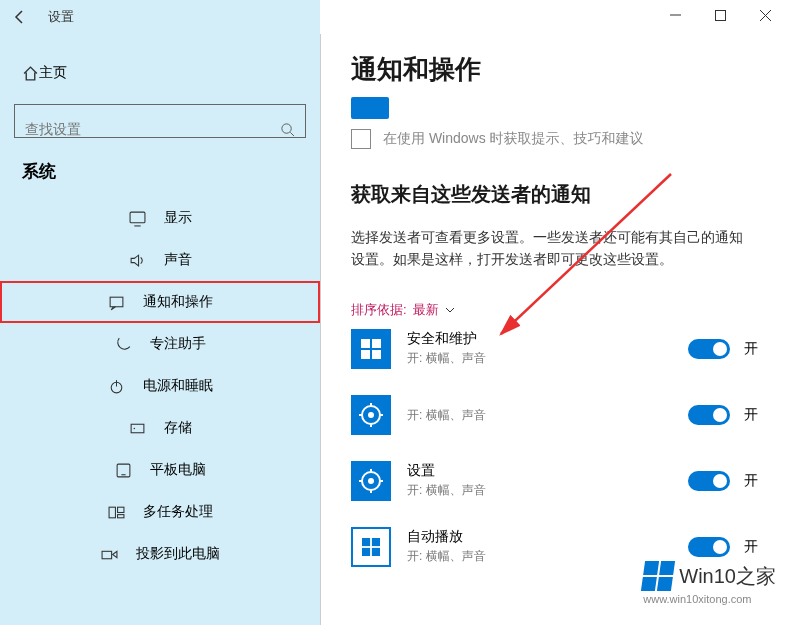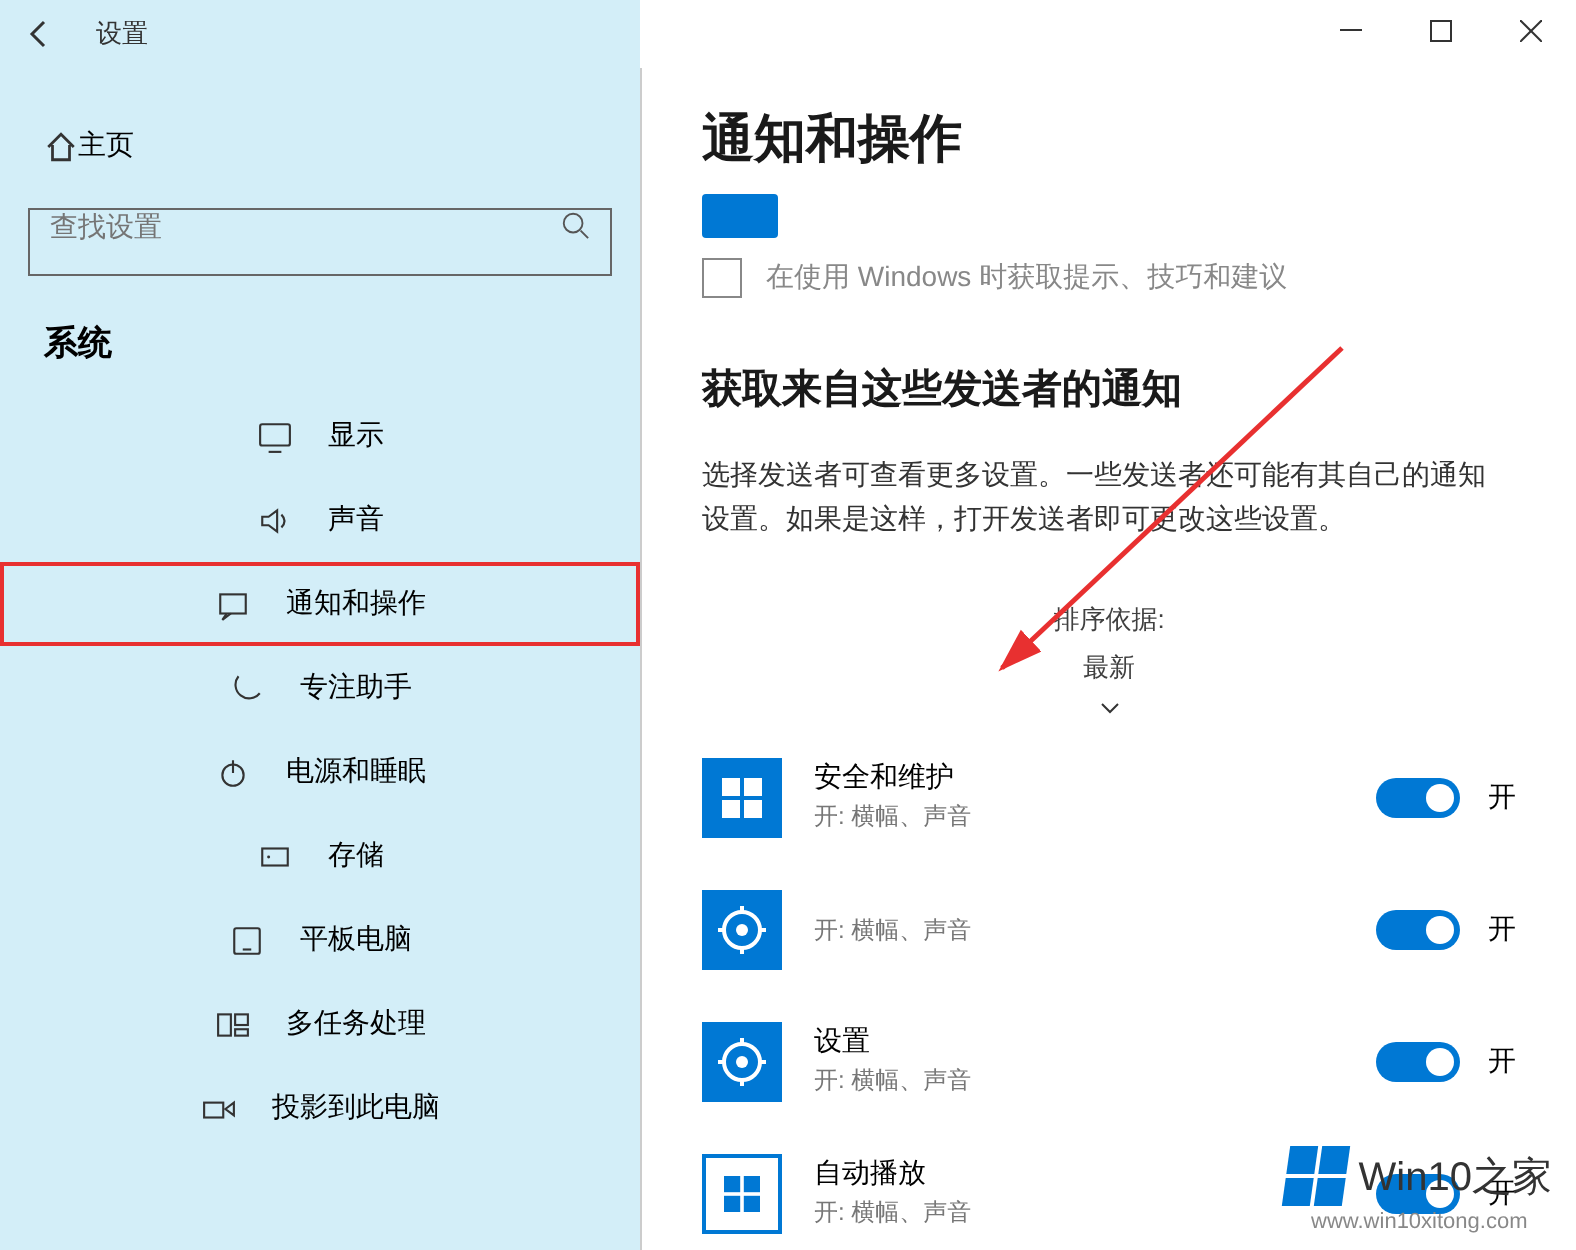--- a/index.html
+++ b/index.html
@@ -6,48 +6,48 @@
 body { width: 788px; height: 625px; overflow: hidden; background: #fff; position: relative; }
 .titlebar { height: 34px; display: flex; align-items: center; position: relative; background: linear-gradient(to right, #d3eef8 0%, #d3eef8 320px, #fff 320px); }
 .tb-back { width: 40px; display: flex; justify-content: center; align-items: center; cursor: pointer; }
 .tb-title { font-size: 13px; color: #333; margin-left: 8px; }
 .win-controls { position: absolute; right: 0; top: 0; display: flex; }
 .win-btn { width: 45px; height: 30px; display: flex; justify-content: center; align-items: center; cursor: pointer; }
 .main { display: flex; height: calc(100% - 34px); }
 .sidebar { width: 320px; background: #d3eef8; padding-top: 20px; }
 .home-row { display: flex; align-items: center; padding: 10px 22px; cursor: pointer; }
 .home-row span.label { font-size: 14px; color: #000; }
-.searchbox { margin: 12px 14px 18px; border: 1px solid #666; height: 34px; display: flex; align-items: flex-start; padding: 0 10px; background: transparent; }
+.searchbox { margin: 12px 14px 18px; border: 1px solid #666; height: 34px; display: flex; align-items: flex-end; padding: 0 10px; background: transparent; }
 .searchbox input { flex: 1; border: none; outline: none; background: transparent; font-size: 14px; color: #555; }
 .search-icon { font-size: 14px; color: #555; }
 .section-label { font-size: 17px; font-weight: bold; color: #000; padding: 4px 22px 14px; }
 .nav-item { display: flex; align-items: center; padding: 12px 22px; cursor: pointer; gap: 18px; font-size: 14px; color: #000; position: relative; justify-content: center; }
 .nav-item .icon { width: 18px; display: flex; justify-content: center; }
 .nav-item.highlighted { outline: 2px solid #e83030; outline-offset: -2px; }
 .content { flex: 1; padding: 18px 30px 0 30px; overflow: hidden; position: relative; border-left: 1px solid #ccc; }
 .page-title { font-size: 26px; font-weight: 600; color: #1a1a1a; margin-bottom: 10px; }
 .top-partial { display: flex; align-items: center; gap: 14px; margin-bottom: 10px; }
 .top-partial .sq { width: 38px; height: 22px; background: #0078d4; border-radius: 2px; }
 .checkbox-row { display: flex; align-items: center; gap: 12px; color: #888; font-size: 14px; margin-bottom: 32px; }
 .checkbox { width: 20px; height: 20px; border: 1px solid #888; }
 .subhead { font-size: 20px; font-weight: 600; color: #1a1a1a; margin-bottom: 18px; }
 .desc { font-size: 14px; color: #333; line-height: 1.6; margin-bottom: 30px; max-width: 400px; }
-.sort-row { font-size: 13px; color: #404040; margin-bottom: 20px; display: flex; align-items: center; gap: 6px; flex-direction: column; }
+.sort-row { font-size: 13px; color: #be185d; margin-bottom: 10px; display: flex; align-items: center; gap: 6px; }
 .sender-row { display: flex; align-items: center; margin-bottom: 26px; gap: 16px; }
 .sender-icon { width: 40px; height: 40px; background: #0078d4; display: flex; justify-content: center; align-items: center; color: #fff; }
 .sender-icon.outline { background: #fff; border: 2px solid #0078d4; color: #0078d4; }
 .sender-text { flex: 1; }
 .sender-name { font-size: 14px; color: #000; }
 .sender-sub { font-size: 12px; color: #777; margin-top: 2px; }
 .toggle-wrap { display: flex; align-items: center; gap: 14px; }
 .toggle { width: 42px; height: 20px; background: #0078d4; border-radius: 10px; position: relative; cursor: pointer; }
 .toggle::after { content: ""; position: absolute; right: 3px; top: 3px; width: 14px; height: 14px; background: #fff; border-radius: 50%; }
 .toggle-label { font-size: 14px; color: #000; }
 .arrow-annot { position: absolute; pointer-events: none; left: 170px; top: 130px; }
-.watermark { position: absolute; right: 12px; bottom: 8px; text-align: center; }
+.watermark { position: absolute; right: 12px; bottom: 20px; text-align: left; }
 .wm-logo { display: flex; align-items: center; gap: 6px; justify-content: flex-end; }
 .wm-win { display: grid; grid-template-columns: 14px 14px; grid-template-rows: 14px 14px; gap: 2px; transform: skewX(-8deg); }
 .wm-win div { background: #0078d4; }
 .wm-text { font-size: 20px; color: #333; font-weight: 400; }
 .wm-sub { font-size: 11px; color: #888; margin-top: 2px; }
 svg { display: block; }
 </style>
 </head>
 <body>
 

